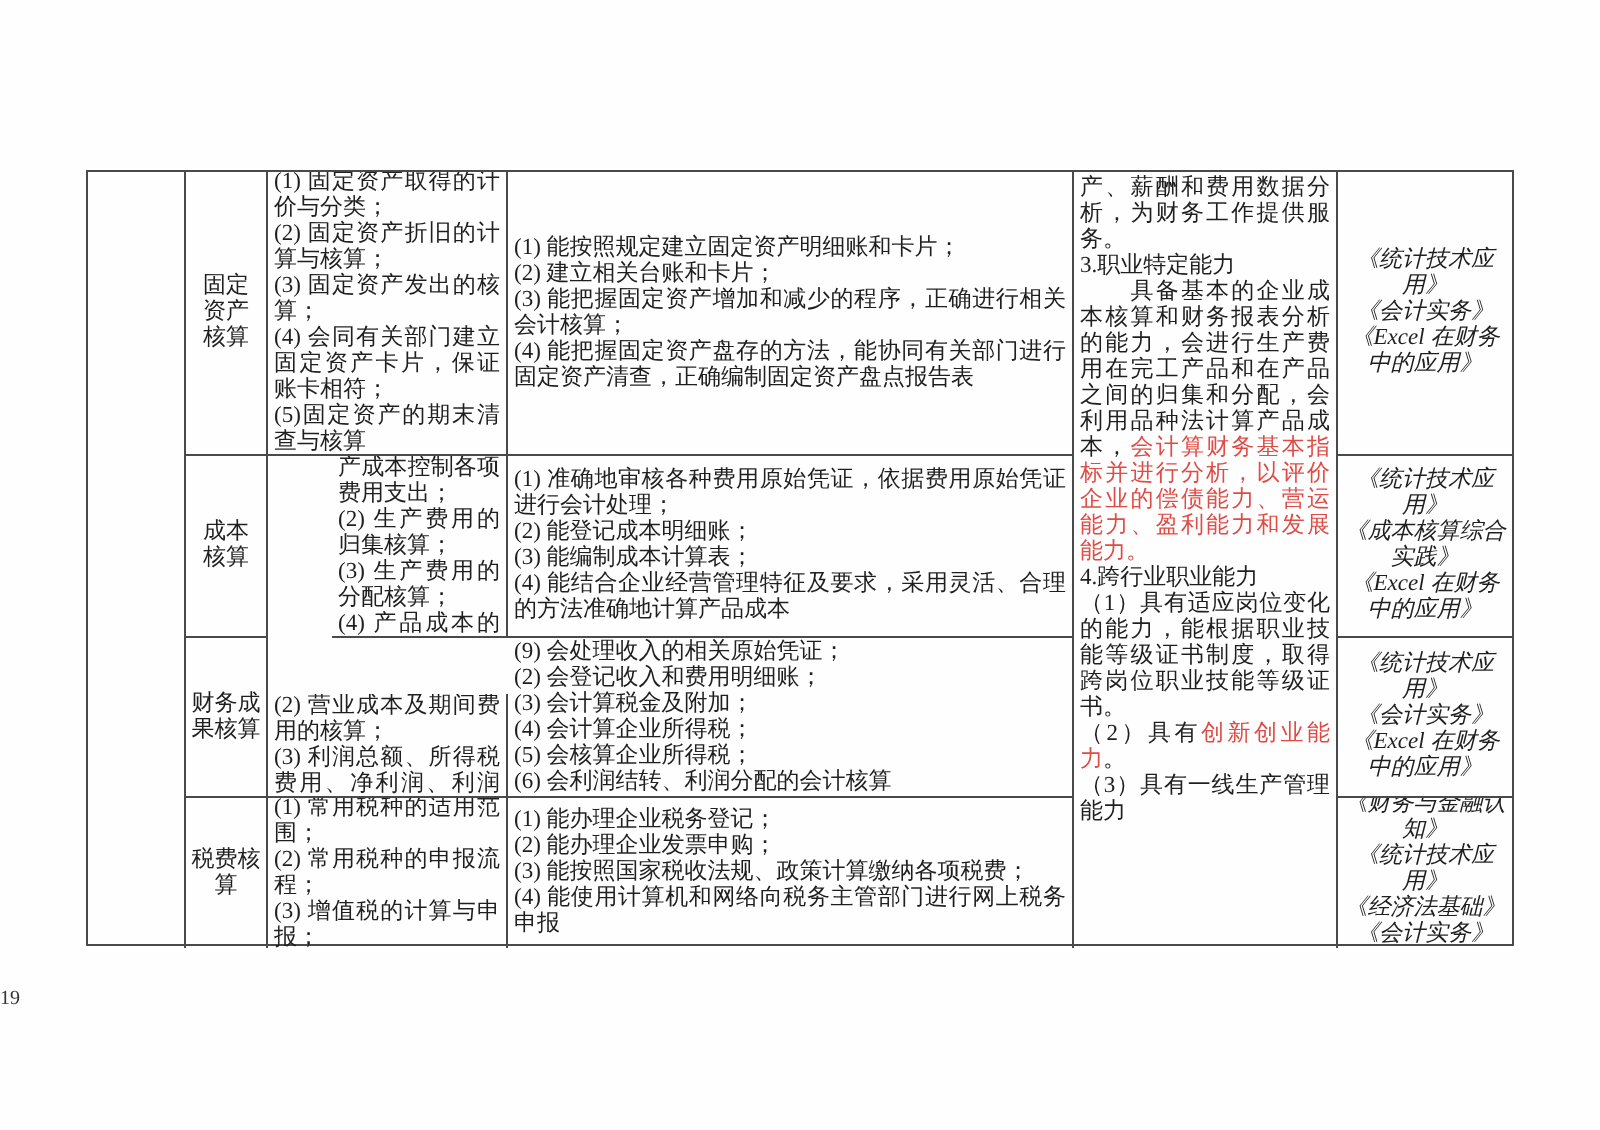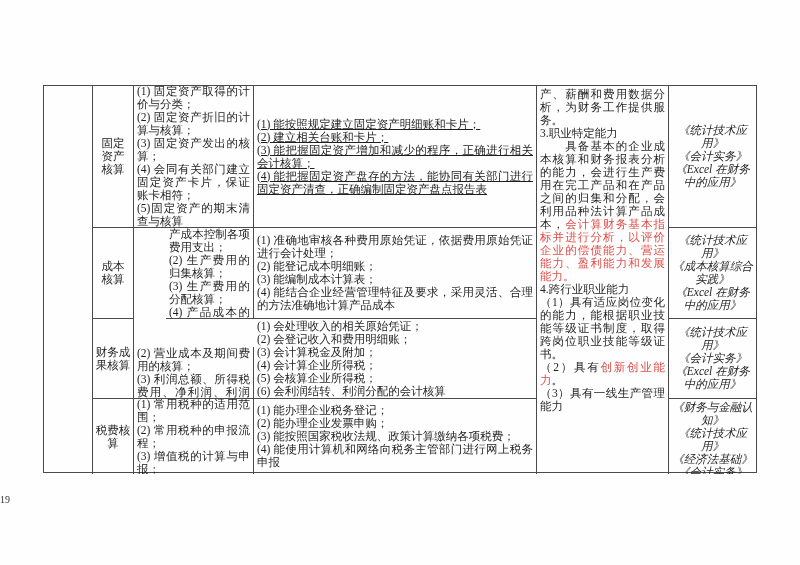--- a/index.html
+++ b/index.html
@@ -20,21 +20,21 @@
     box-sizing:border-box;border-right:1px solid #4a4a4a;border-bottom:1px solid #4a4a4a;
     overflow:hidden;
   }
   .cell.last-col{border-right:none;}
   .cell.last-row{border-bottom:none;}
   .empty-col{grid-column:1;grid-row:1/5;border-bottom:none;}
   .ability-col{grid-column:5;grid-row:1/5;border-bottom:none;padding:2px 3px 0 3px;text-align:justify;}
   .cat{display:flex;flex-direction:column;justify-content:center;align-items:center;text-align:center;}
   .list{display:flex;flex-direction:column;justify-content:center;padding:0 3px;text-align:justify;}
   .refs{display:flex;flex-direction:column;justify-content:center;text-align:center;padding:0 1px;font-style:italic;}
-  .refs.top{justify-content:space-between;padding-top:2px;}
+  .refs.top{justify-content:flex-end;padding-top:2px;}
   .red{color:#df4b45;}
   .page-number{
     position:absolute;left:0;top:494px;width:100%;
     font-size:10px;color:#333;font-family:"Liberation Serif","DejaVu Serif",serif;
   }
 </style>
 </head>
 <body>
 
 <div class="page">
@@ -48,21 +48,21 @@
         <div>资产</div>
         <div>核算</div>
       </div>
     <div class="cell list" style="grid-column:3;grid-row:1;">
         <div>(1) 固定资产取得的计价与分类；</div>
         <div>(2) 固定资产折旧的计算与核算；</div>
         <div>(3) 固定资产发出的核算；</div>
         <div>(4) 会同有关部门建立固定资产卡片，保证账卡相符；</div>
         <div>(5)固定资产的期末清查与核算</div>
       </div>
-    <div class="cell list" style="grid-column:4;grid-row:1;text-decoration:underline;">
+    <div class="cell list" style="grid-column:4;grid-row:1;">
         <div>(1) 能按照规定建立固定资产明细账和卡片；</div>
         <div>(2) 建立相关台账和卡片；</div>
         <div>(3) 能把握固定资产增加和减少的程序，正确进行相关会计核算；</div>
         <div>(4) 能把握固定资产盘存的方法，能协同有关部门进行固定资产清查，正确编制固定资产盘点报告表</div>
       </div>
     <div class="cell refs last-col" style="grid-column:6;grid-row:1;">
         <div>《统计技术应用》</div>
         <div>《会计实务》</div>
         <div>《Excel 在财务中的应用》</div>
       </div>
@@ -92,21 +92,21 @@
     <div class="cell cat" style="grid-column:2;grid-row:3;">
         <div>财务成</div>
         <div>果核算</div>
       </div>
     <div class="cell list" style="grid-column:3;grid-row:3;margin-top:28px;">
         <div><span>(1) </span><span class="red">收入业务的核算</span><span>；</span></div>
         <div>(2) 营业成本及期间费用的核算；</div>
         <div>(3) 利润总额、所得税费用、净利润、利润分配的账务核算</div>
       </div>
     <div class="cell list" style="grid-column:4;grid-row:3;">
-        <div>(1) 会处理收入的相关原始凭证；</div>
+        <div>(9) 会处理收入的相关原始凭证；</div>
         <div>(2) 会登记收入和费用明细账；</div>
         <div>(3) 会计算税金及附加；</div>
         <div>(4) 会计算企业所得税；</div>
         <div>(5) 会核算企业所得税；</div>
         <div>(6) 会利润结转、利润分配的会计核算</div>
       </div>
     <div class="cell refs last-col" style="grid-column:6;grid-row:3;">
         <div>《统计技术应用》</div>
         <div>《会计实务》</div>
         <div>《Excel 在财务中的应用》</div>

